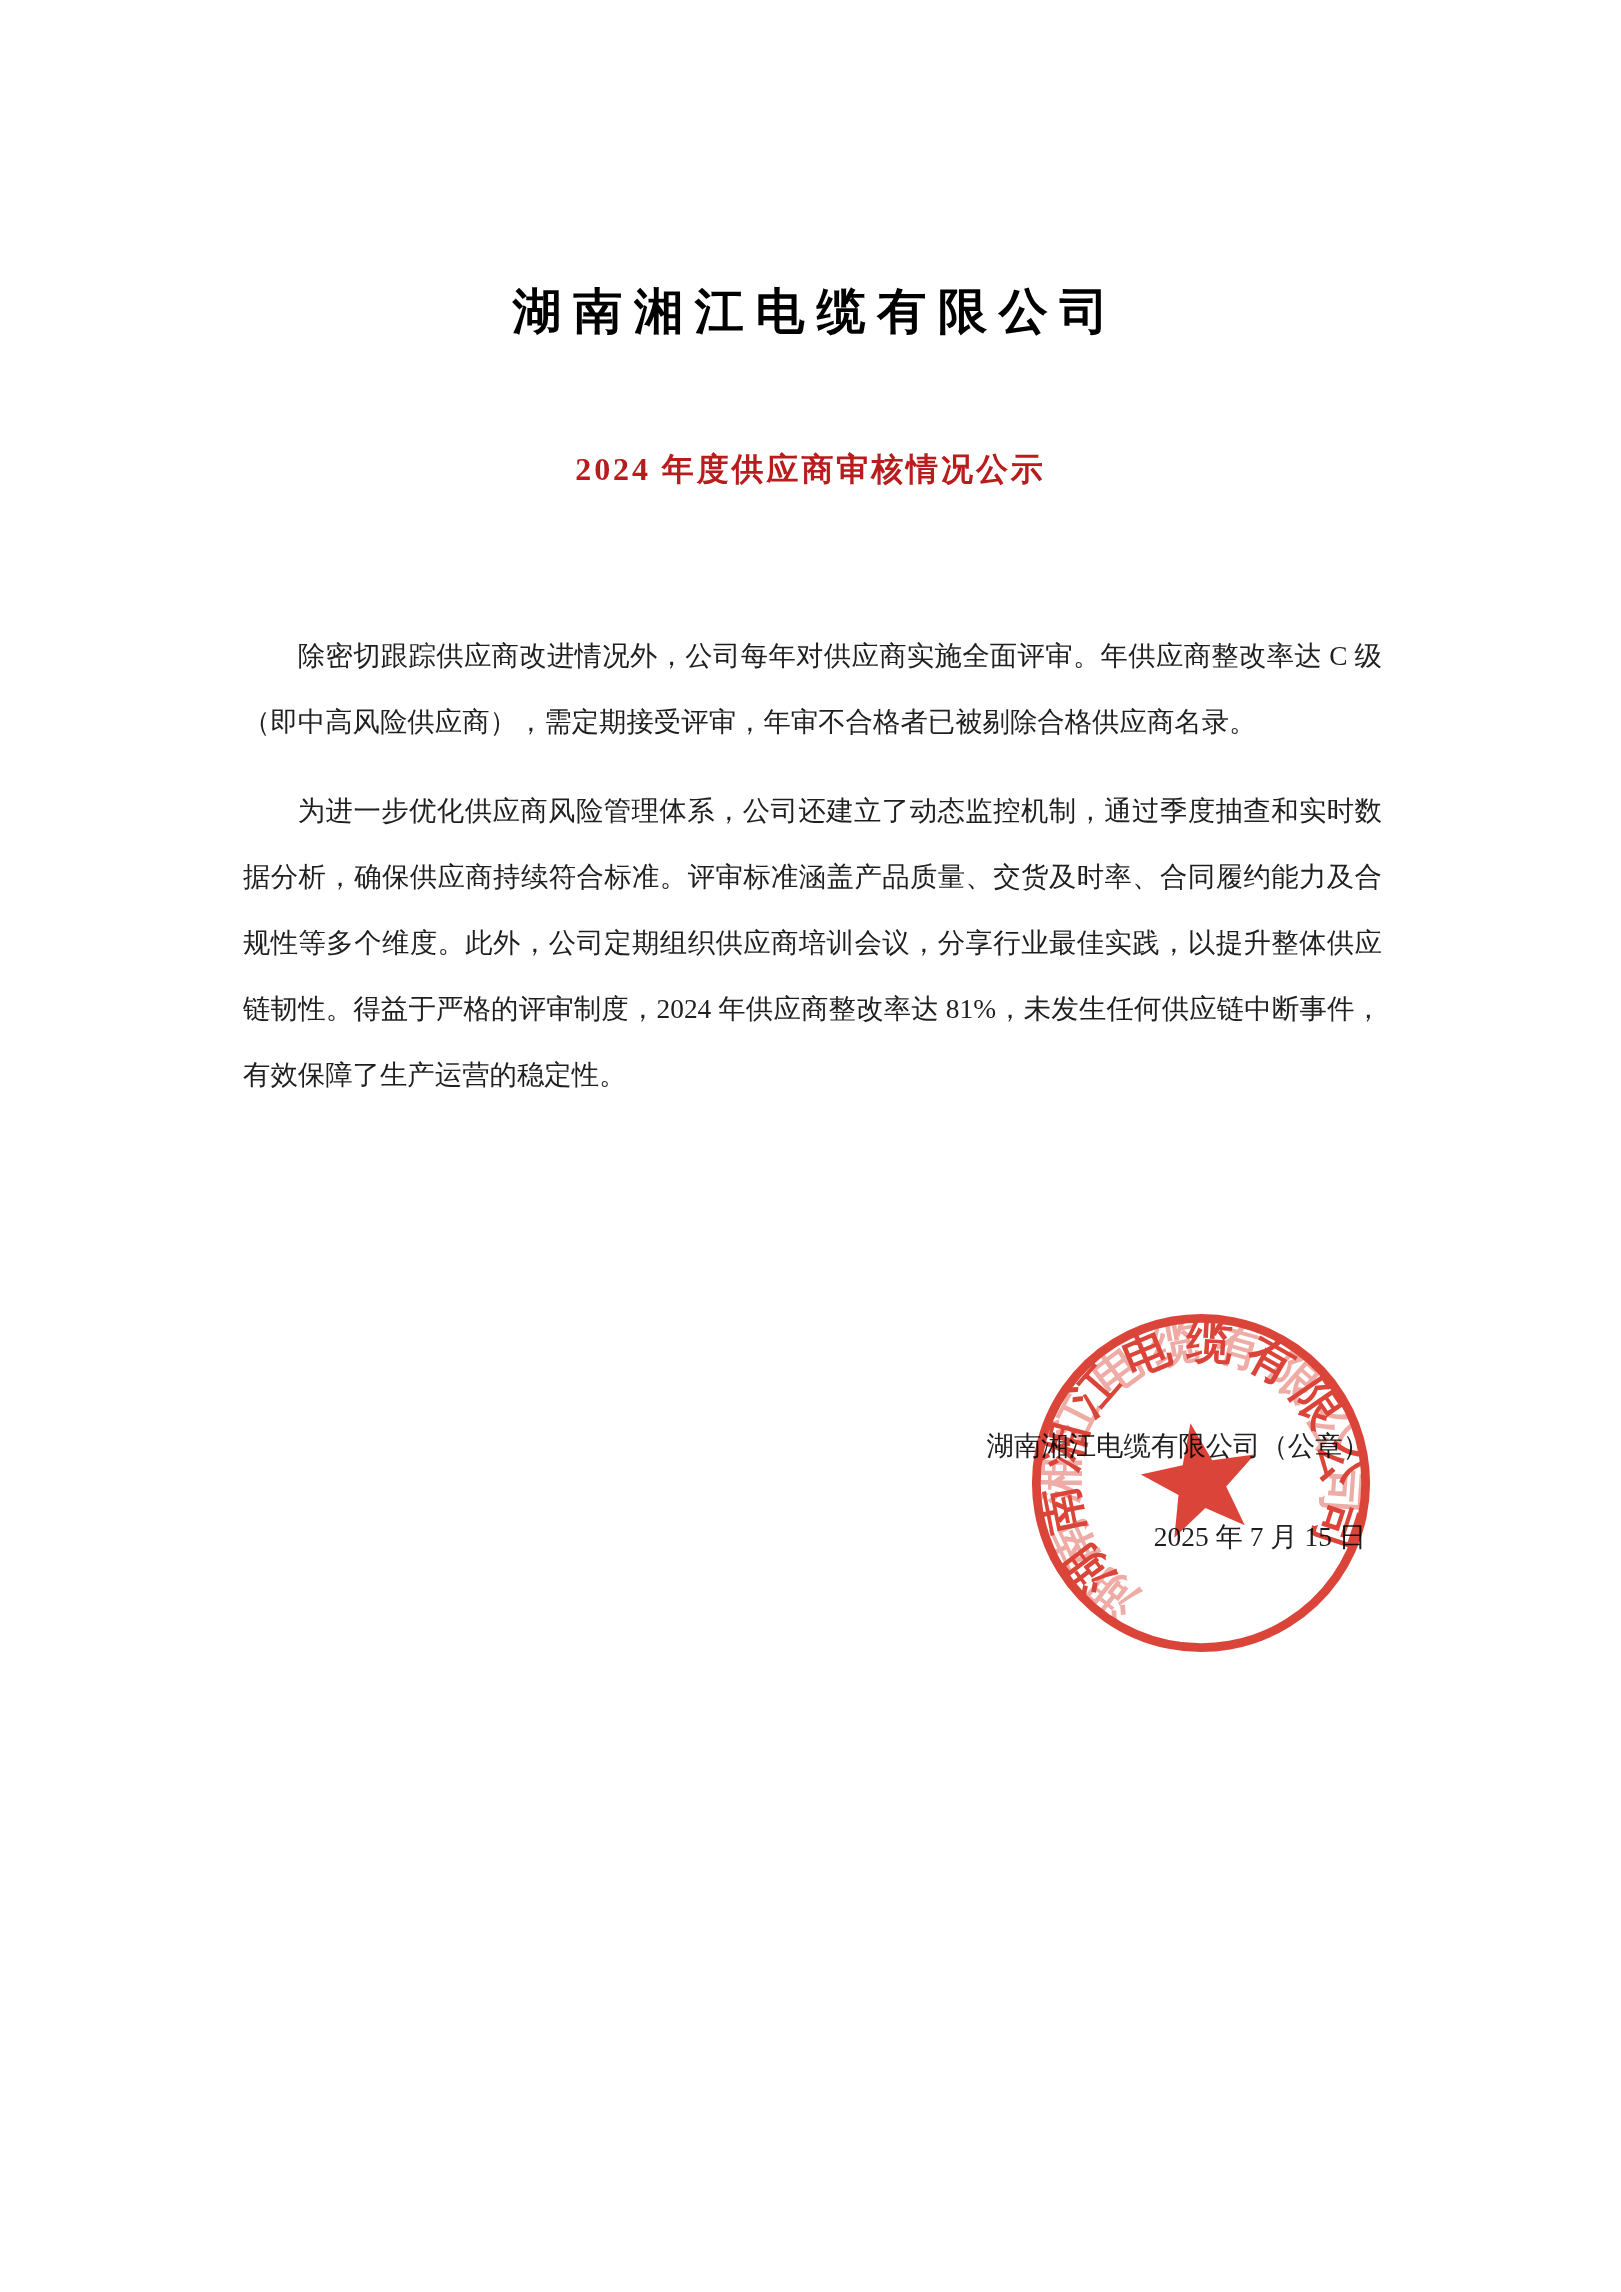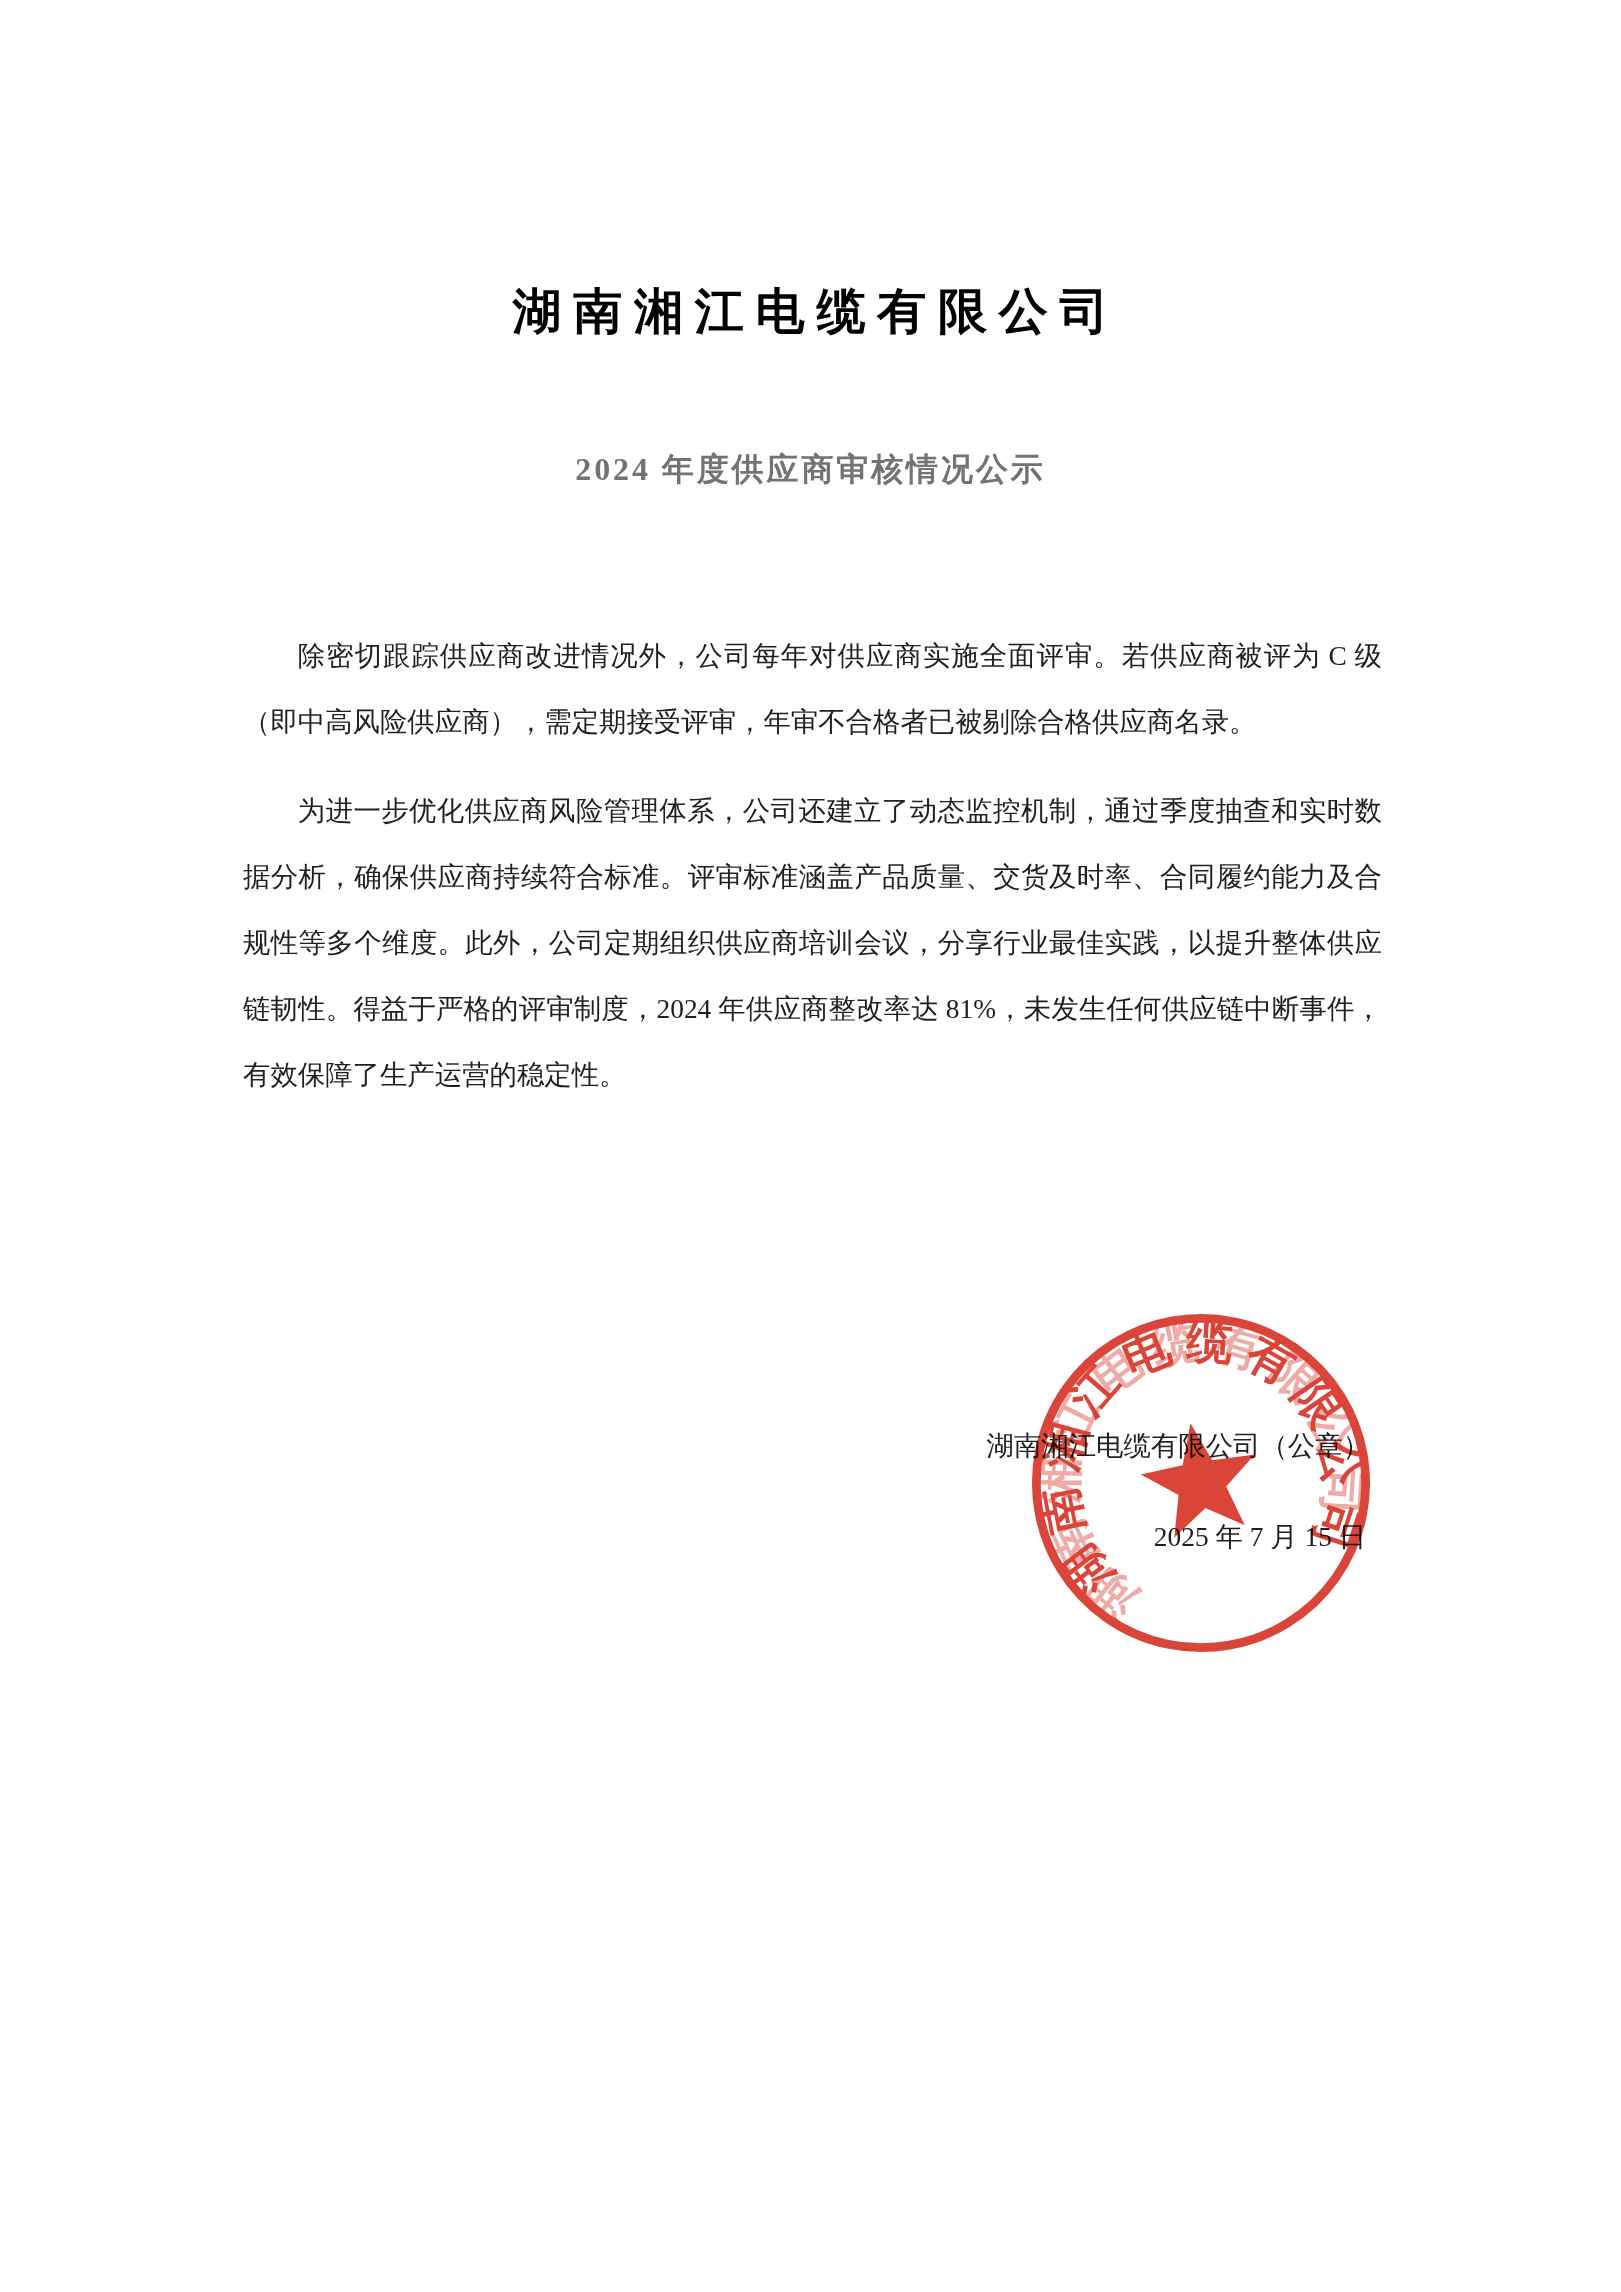--- a/index.html
+++ b/index.html
@@ -34,21 +34,21 @@
   .subtitle {
     position: absolute;
     top: 416px;
     left: 0;
     width: 100%;
     margin: 0;
     text-align: center;
     font-size: 32px;
     font-weight: bold;
     letter-spacing: 2.9px;
-    color: #737373;
+    color: #b91c1c;
   }
   .body-block {
     position: absolute;
     left: 243px;
     top: 591px;
     width: 1139px;
   }
   .body-block p {
     margin: 0 0 22.5px 0;
     font-size: 27.4px;
@@ -98,21 +98,21 @@
 </head>
 <body>
 
 <div class="page">
 
   <h1 class="title">湖南湘江电缆有限公司</h1>
 
   <h2 class="subtitle">2024 年度供应商审核情况公示</h2>
 
   <div class="body-block">
-    <p>除密切跟踪供应商改进情况外，公司每年对供应商实施全面评审。若供应商被评为 C 级（即中高风险供应商），需定期接受评审，年审不合格者已被剔除合格供应商名录。</p>
+    <p>除密切跟踪供应商改进情况外，公司每年对供应商实施全面评审。年供应商整改率达 C 级（即中高风险供应商），需定期接受评审，年审不合格者已被剔除合格供应商名录。</p>
     <p>为进一步优化供应商风险管理体系，公司还建立了动态监控机制，通过季度抽查和实时数据分析，确保供应商持续符合标准。评审标准涵盖产品质量、交货及时率、合同履约能力及合规性等多个维度。此外，公司定期组织供应商培训会议，分享行业最佳实践，以提升整体供应链韧性。得益于严格的评审制度，2024 年供应商整改率达 81%，未发生任何供应链中断事件，有效保障了生产运营的稳定性。</p>
   </div>
 
   <div class="signature">
     <div class="sig-company">湖南湘江电缆有限公司（公章）</div>
     <div class="sig-date">2025 年 7 月 15 日</div>
   </div>
 
   <div class="seal">
     <svg viewBox="-200 -200 400 400" width="392" height="392" xmlns="http://www.w3.org/2000/svg">

